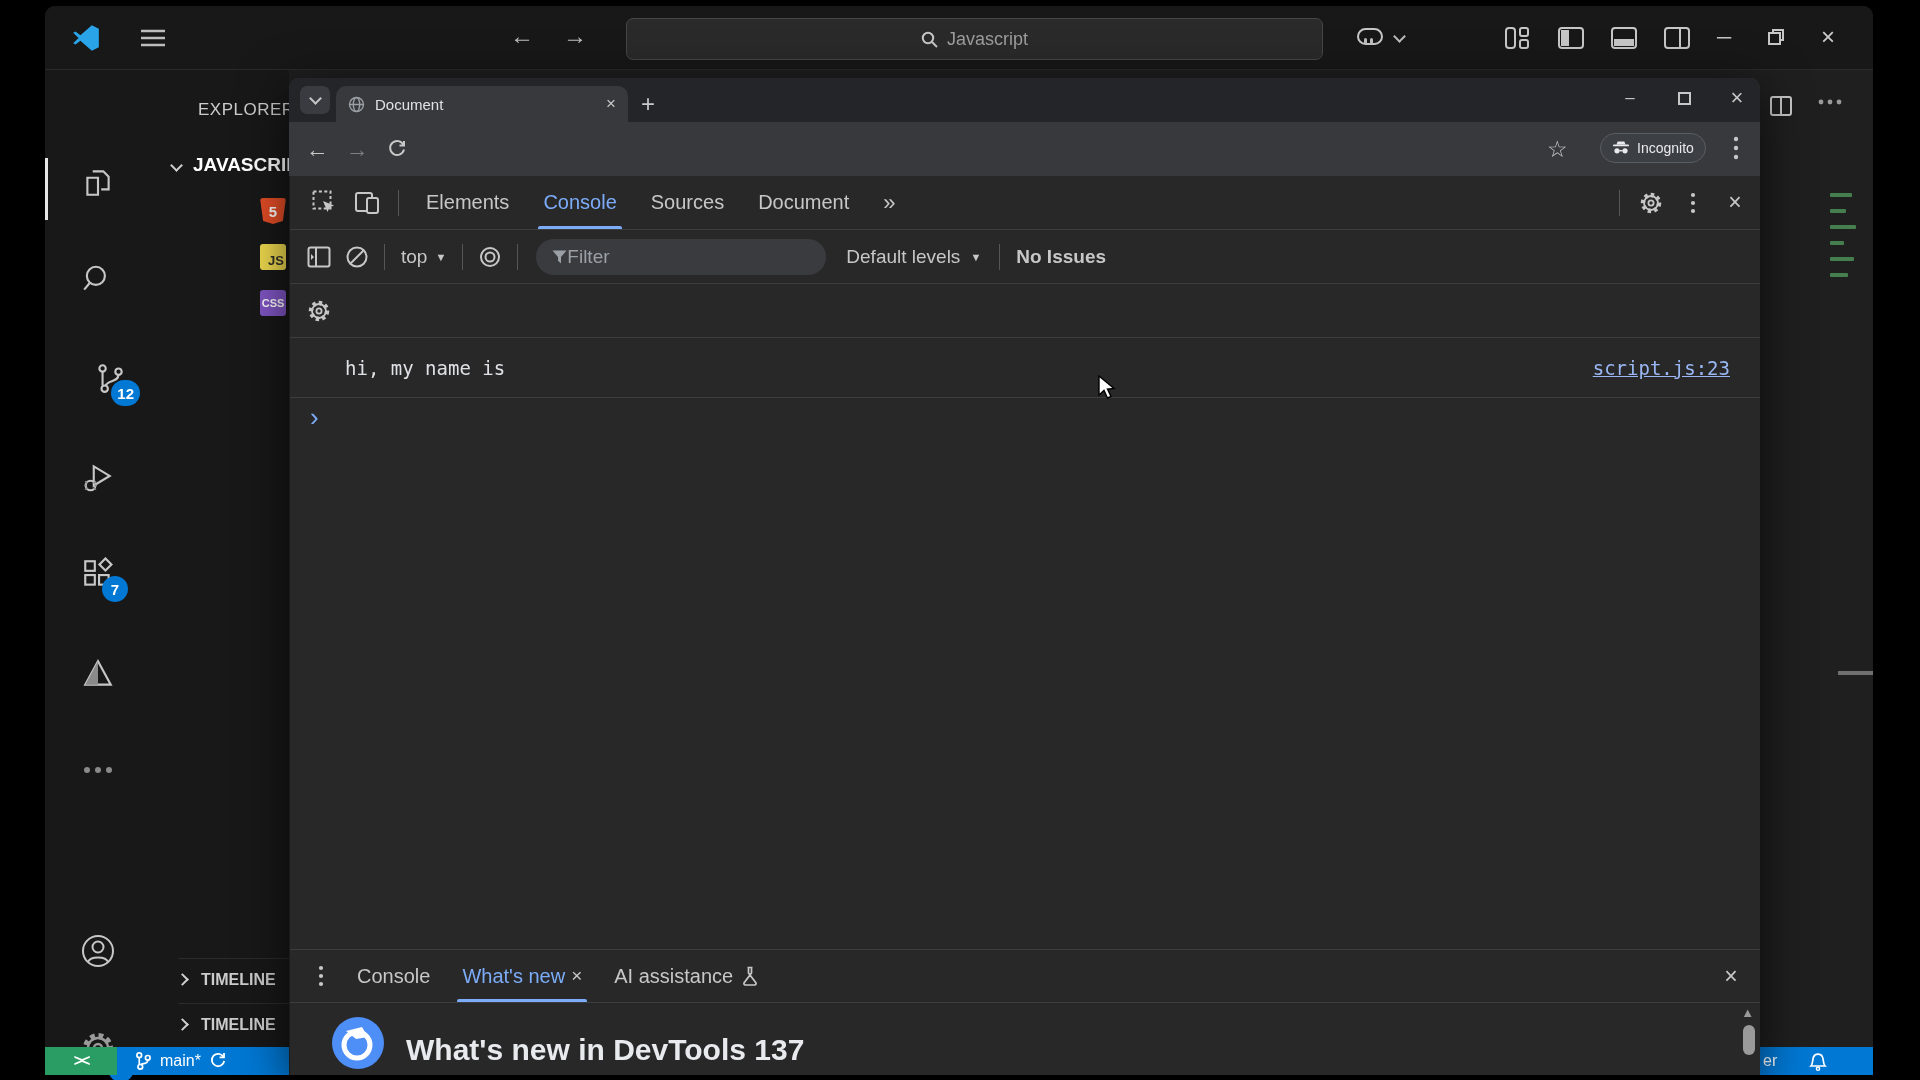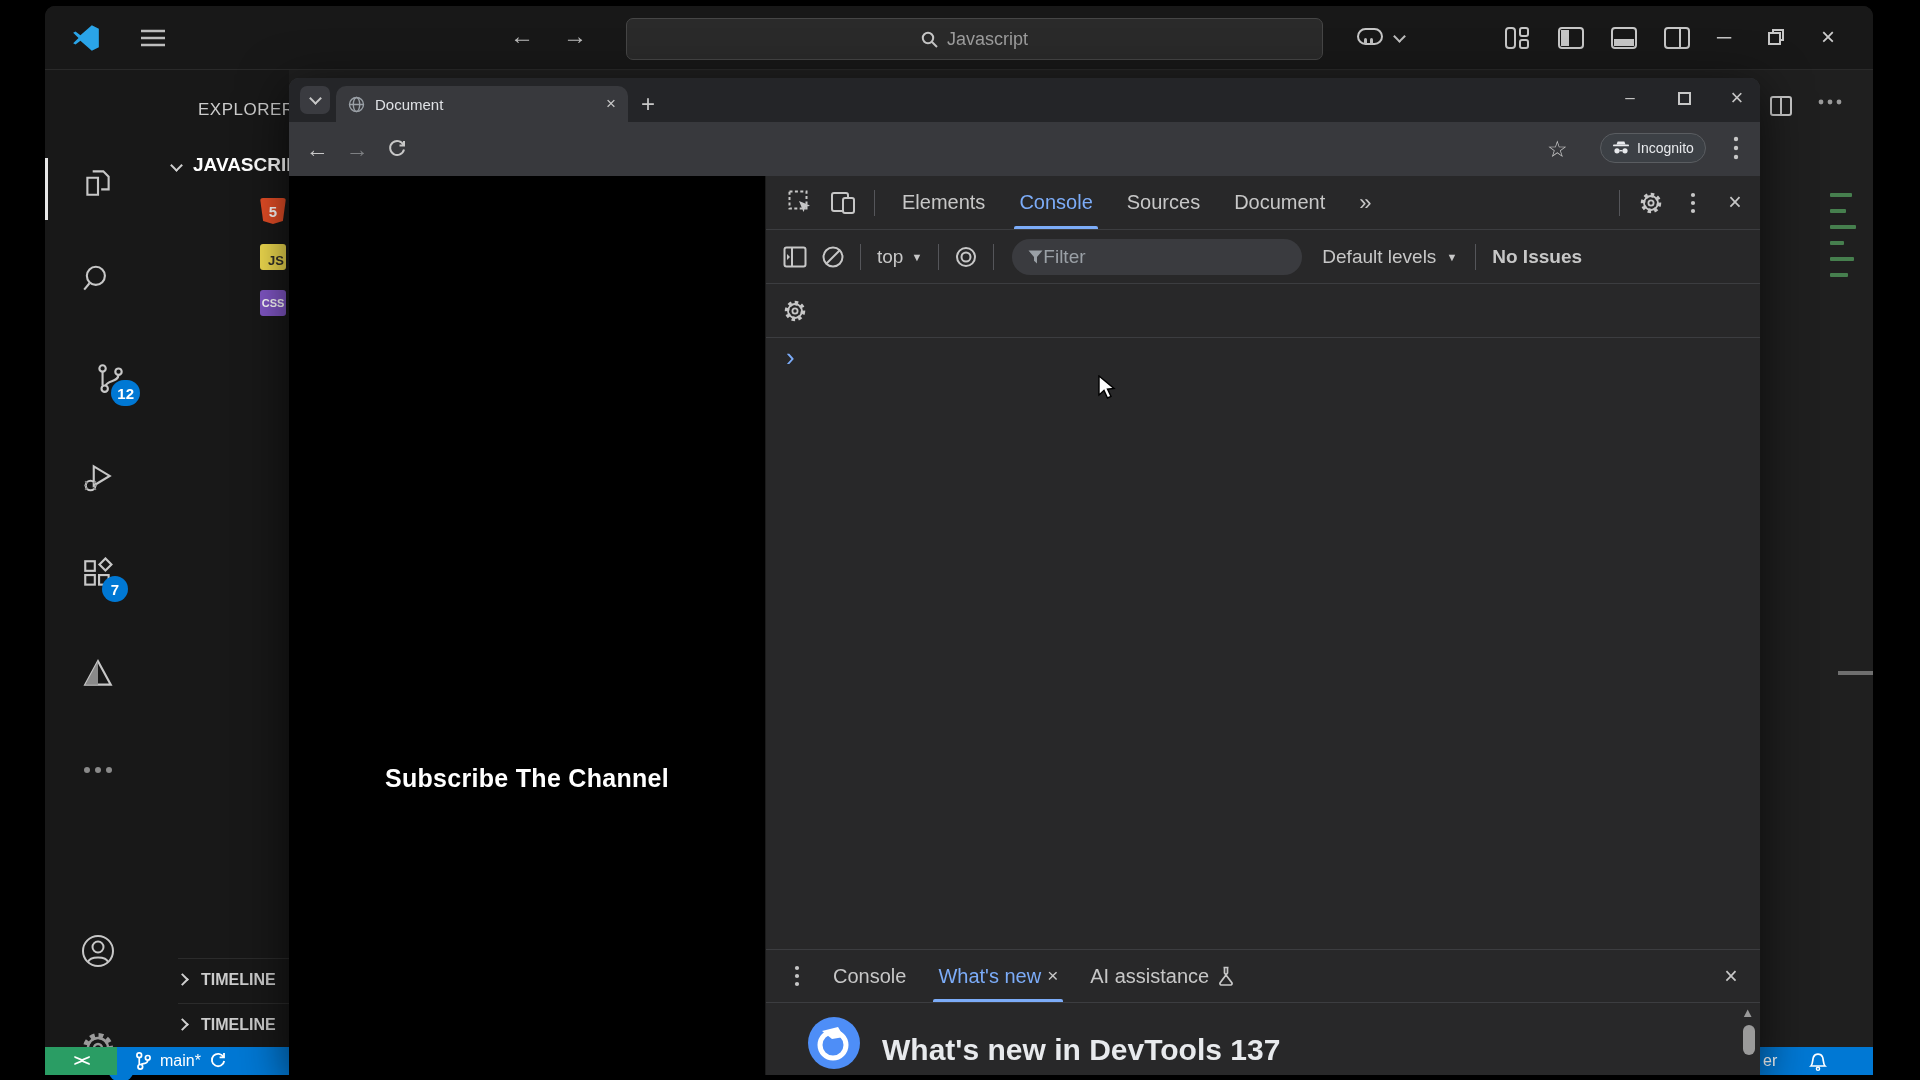--- a/index.html
+++ b/index.html
@@ -415,23 +415,20 @@
               <circle cx="3" cy="3" r="2.2"></circle>
               <circle cx="3" cy="12" r="2.2"></circle>
               <circle cx="3" cy="21" r="2.2"></circle>
             </g>
           </svg>
       </div>
     </div>
 
     <div id="cr-content">
 
-      <div id="webpage">
-        <div id="page-text">Subscribe The Channel</div>
-      </div>
 
       <div id="devtools">
 
         <div class="dt-row" id="dt-tabbar">
           <div class="dt-icbtn">
             <svg width="26" height="26" viewBox="0 0 26 26">
                 <rect x="1.5" y="1.5" width="17" height="17" fill="none" stroke="#c7c7c7" stroke-width="2" stroke-dasharray="3 2.4"></rect>
                 <path d="M11 11 L22 15.5 L17.5 17.5 L15.5 22 Z" fill="#c7c7c7"></path>
               </svg>
           </div>
@@ -519,20 +516,24 @@
         <div class="dt-row" id="dt-gear-row">
           <div class="dt-icbtn">
             <svg width="24" height="24" viewBox="0 0 24 24">
                 <circle cx="12" cy="12" r="8" fill="none" stroke="#c7c7c7" stroke-width="4.5" stroke-dasharray="3.2 3"></circle>
                 <circle cx="12" cy="12" r="7" fill="none" stroke="#c7c7c7" stroke-width="1.8"></circle>
                 <circle cx="12" cy="12" r="2.6" fill="none" stroke="#c7c7c7" stroke-width="1.8"></circle>
               </svg>
           </div>
         </div>
 
+        <div class="dt-row" id="console-msg-row">
+          <span>hi, my name is</span>
+          <span id="console-src">script.js:23</span>
+        </div>
 
         <div class="dt-row" id="console-prompt-row">
           <span id="console-prompt">›</span>
         </div>
 
         <div id="console-empty"></div>
 
         <div class="dt-row" id="drawer-tabbar">
           <div class="dt-icbtn">
             <svg width="6" height="22" viewBox="0 0 6 22">

